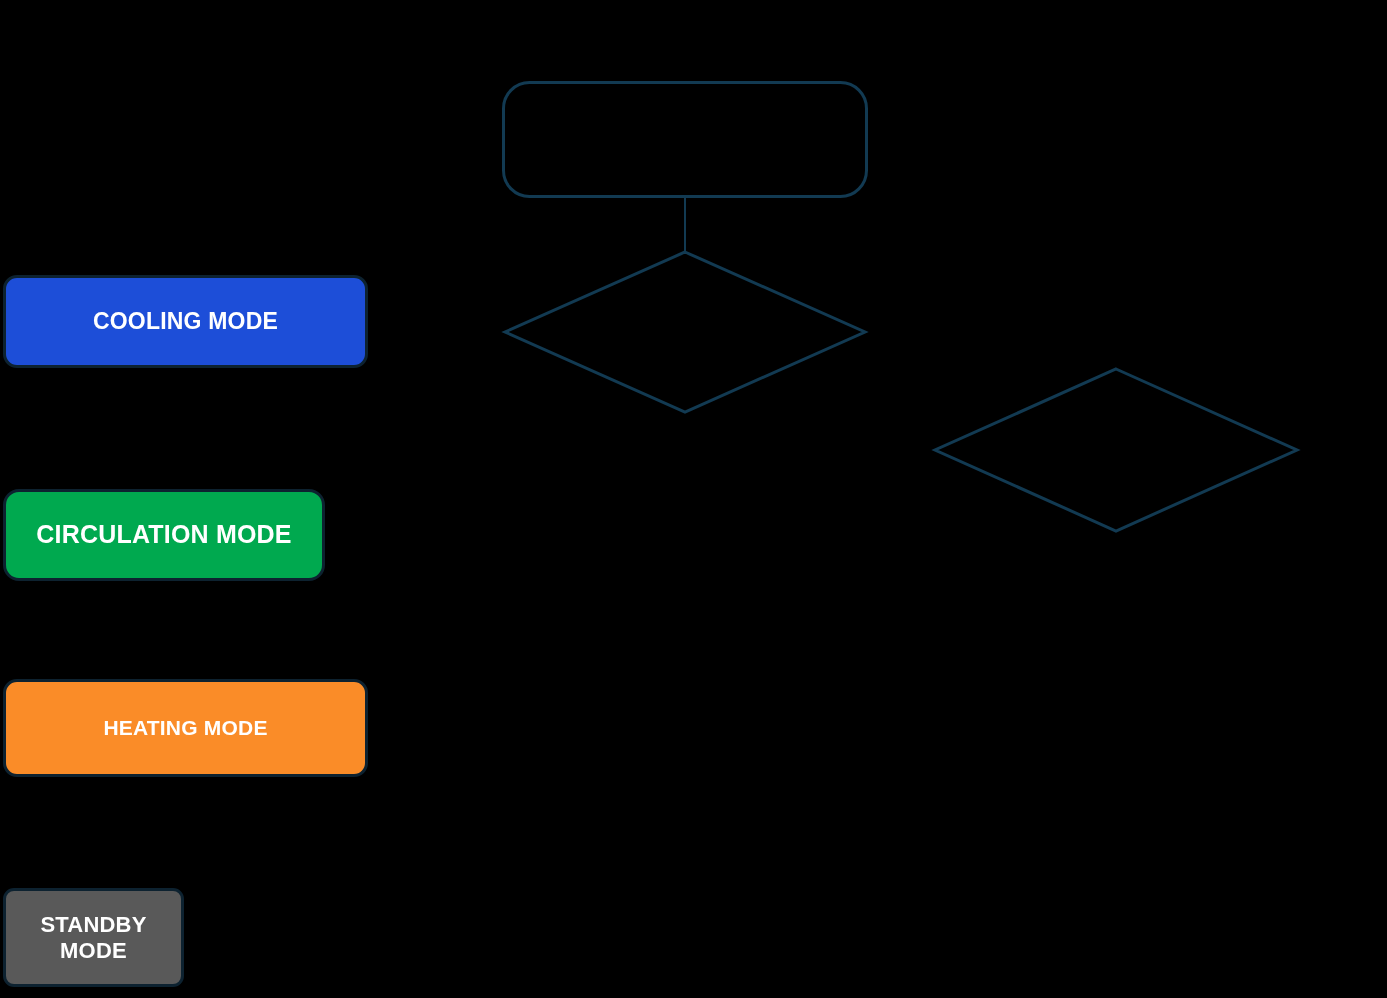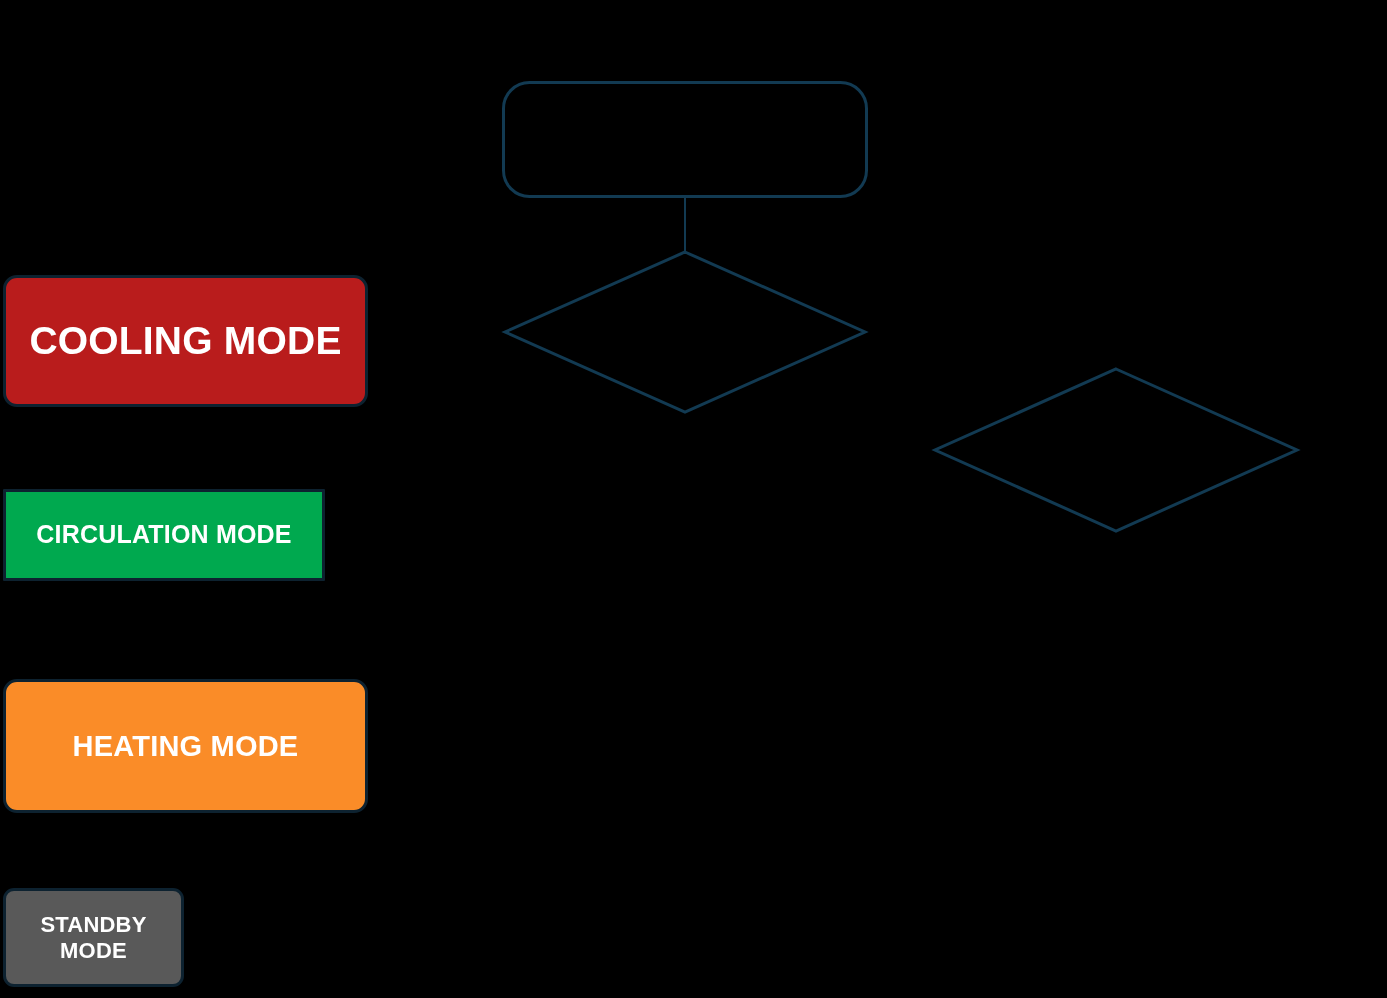--- a/index.html
+++ b/index.html
@@ -33,36 +33,36 @@
     user-select: none;
   }
   .mode-box .label {
     display: block;
     padding: 0 8px;
   }
 
   
   #box-cooling {
     left: 3px;  top: 275px;
-    width: 365px; height: 132px;
-    background: #b91c1c;
-    font-size: 39px;
+    width: 365px; height: 93px;
+    background: #1d4ed8;
+    font-size: 23px;
   }
   #box-circulation {
     left: 3px;  top: 489px;
     width: 322px; height: 92px;
     background: #00a94f;
     font-size: 25px;
-    border-radius: 1px;
+    border-radius: 16px;
   }
   #box-heating {
     left: 3px;  top: 679px;
-    width: 365px; height: 134px;
+    width: 365px; height: 98px;
     background: #fa8c28;
-    font-size: 29px;
+    font-size: 21px;
   }
   #box-standby {
     left: 3px;  top: 888px;
     width: 181px; height: 99px;
     background: #595959;
     font-size: 22px;
     border-radius: 11px;
   }
 
   

